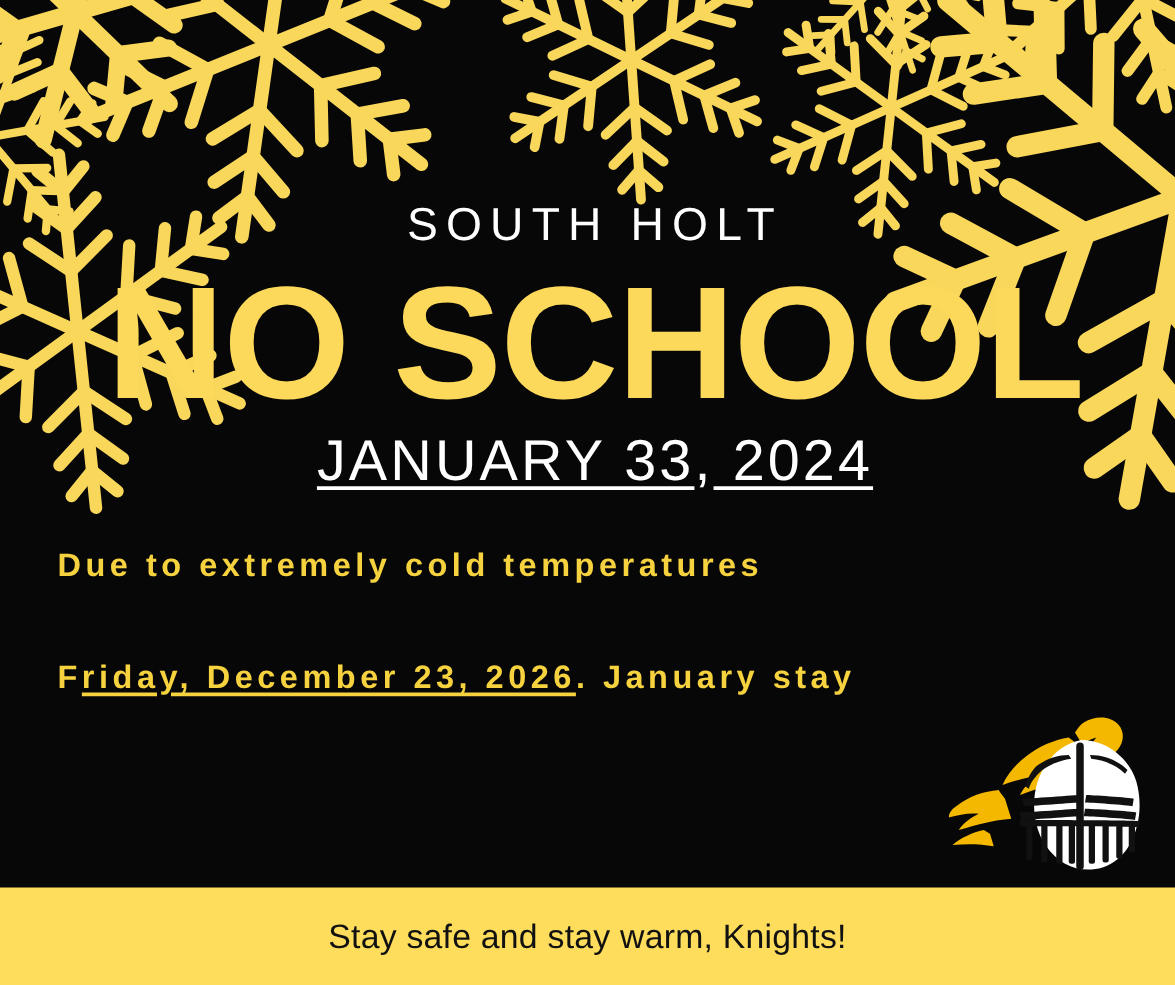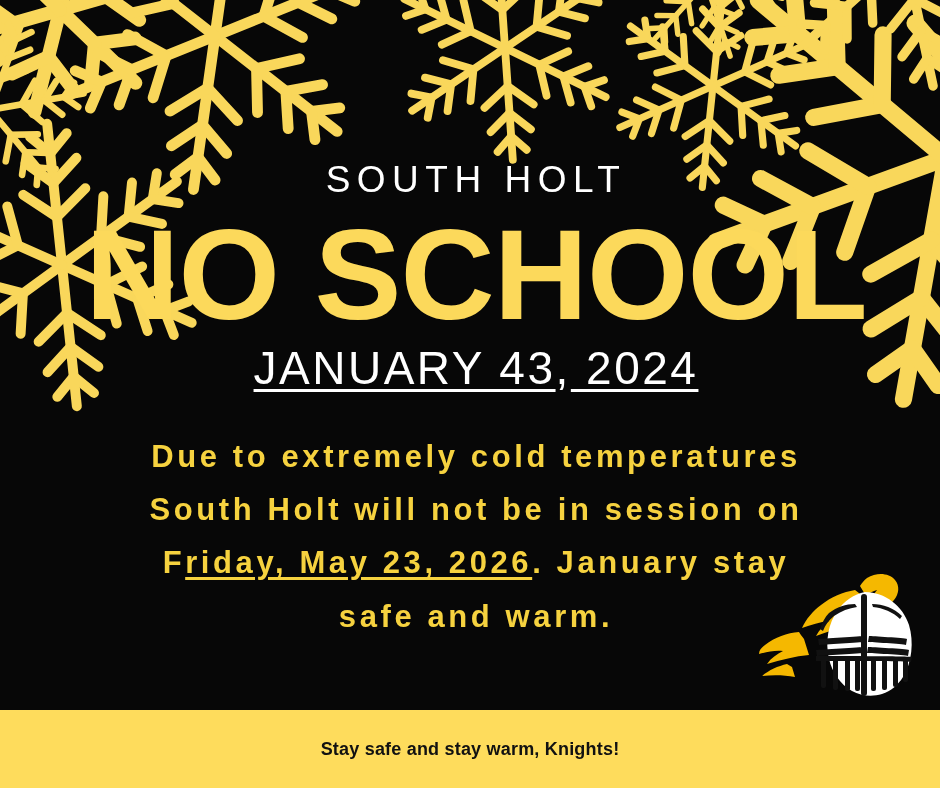--- a/index.html
+++ b/index.html
@@ -54,45 +54,44 @@
     font-weight:400;
     letter-spacing:2.5px;
     line-height:1.1;
     white-space:nowrap;
   }
   .dateline .u{ text-decoration:underline; text-underline-offset:5px; text-decoration-thickness:3px; }
 
   .body-copy{
     margin-top:36px;
     width:860px;
-    text-align:center;
     color:#F6D23F;
-    font-size:31px;
+    font-size:26px;
     font-weight:600;
     letter-spacing:3.6px;
     line-height:1.72;
   }
   .body-copy .u{ text-decoration:underline; text-underline-offset:4px; text-decoration-thickness:2.5px; }
 
   
   #knight{
     position:absolute; right:6px; bottom:88px;
     width:175px; height:130px;
   }
 
   
   #banner{
     position:absolute; left:0; right:0; bottom:0;
     height:78px; background:#FEDC5C;
     display:flex; align-items:center; justify-content:center;
   }
   #banner .banner-text{
     color:#111111;
-    font-size:18px;
-    font-weight:700;
+    font-size:27px;
+    font-weight:400;
     letter-spacing:0.2px;
     white-space:nowrap;
   }
 </style>
 </head>
 <body>
 
 <div id="poster">
 
   <svg id="snow-layer" viewBox="0 0 940 788" xmlns="http://www.w3.org/2000/svg" aria-hidden="true">
@@ -144,28 +143,27 @@
     <use href="#flake" transform="translate(905,-46) scale(1.35) rotate(-12)"></use>
   </svg>
 
   <div id="content">
 
     <div class="eyebrow">SOUTH HOLT</div>
 
     <div class="headline">NO SCHOOL</div>
 
     <div class="dateline">
-      <span class="u">JANUARY 43</span><span>,</span><span class="u"> 2024</span>
+      <span class="u">JANUARY 33</span><span>,</span><span class="u"> 2024</span>
     </div>
 
     <div class="body-copy">
       <span>Due to extremely cold temperatures</span><br>
-      <span>South Holt will not be in session on</span><br>
-      <span>F</span><span class="u">riday, May 23, 2026</span><span>. January stay</span><br>
-      <span>safe and warm.</span>
+      <br>
+      <span>F</span><span class="u">riday, December 23, 2026</span><span>. January stay</span><br>
     </div>
   </div>
 
   <svg id="knight" viewBox="0 0 175 130" xmlns="http://www.w3.org/2000/svg" aria-hidden="true">
 
     <g fill="#F5B800">
       <path d="M108 8c10-6 22-5 28 2 5 6 4 14-1 20-4 5-10 8-15 12l-8-14 6-8c-4 1-8 3-11 6l-6-10c2-3 4-6 7-8z"></path>
       <path d="M96 20c-12 2-24 7-34 15-8 6-15 14-19 23 9-3 18-6 27-7-5 4-10 9-13 15 11-4 22-8 33-10-4 4-8 9-10 14 12-5 24-10 36-12l-4-19c-6 0-12 1-17 3 4-5 9-9 14-12l-13-10z"></path>
       <path d="M40 62c-12 1-24 5-34 13-3 2-6 5-6 9 8-2 16-4 24-3-6 3-12 7-16 13 14-4 28-8 42-9l-5-16c-2-3-4-5-5-7z"></path>
       <path d="M28 94c-9 2-18 6-25 12 11-1 22-1 33 1l-3-10-5-3z"></path>

